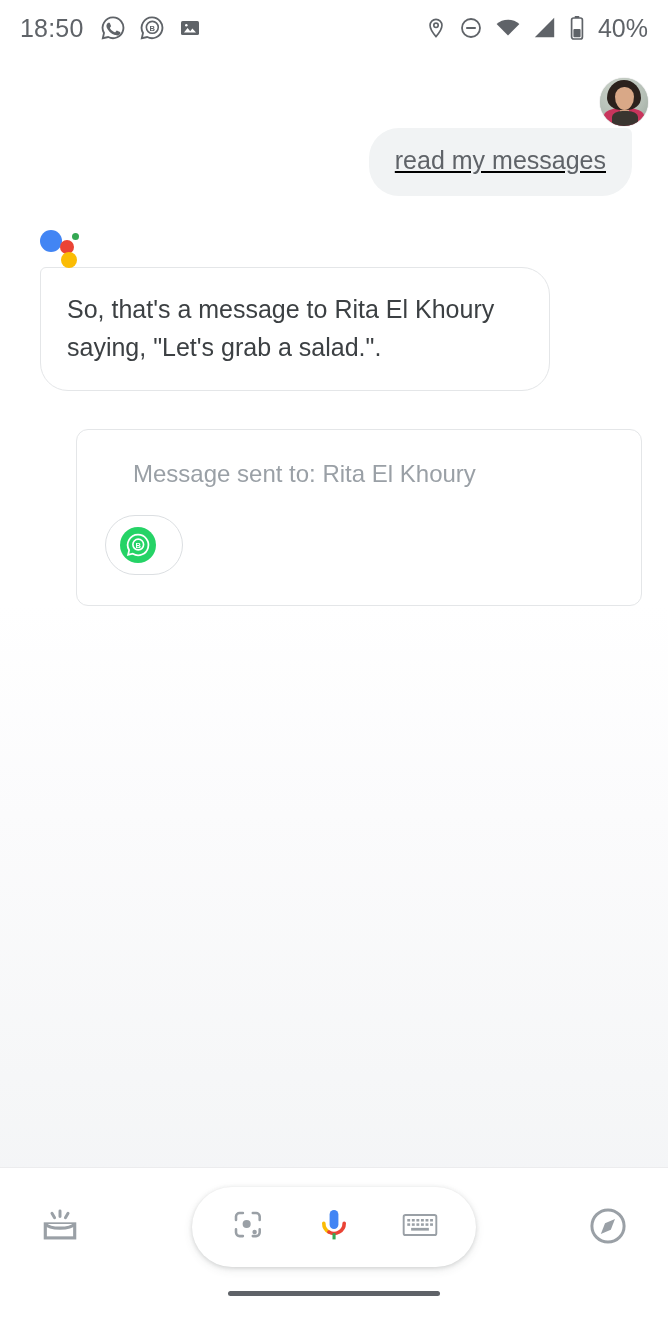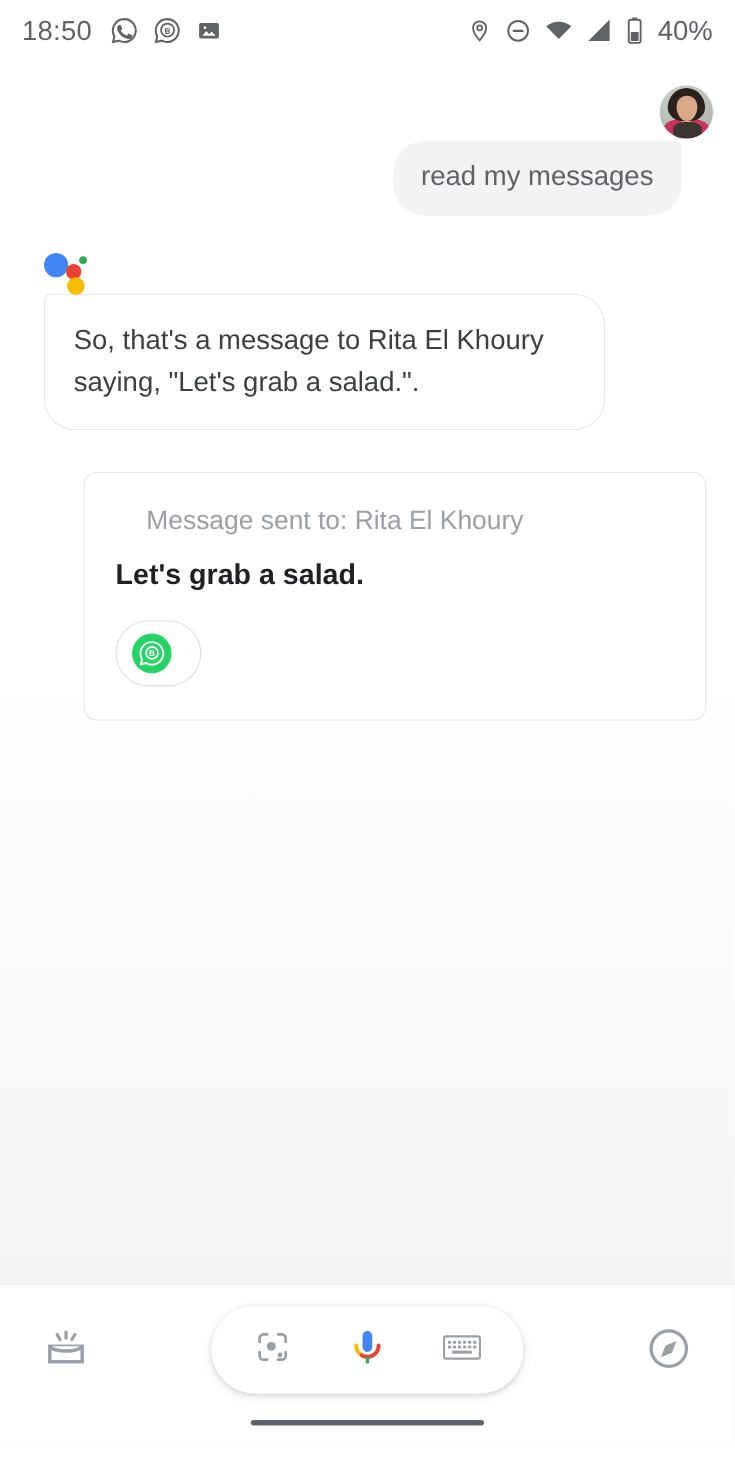--- a/index.html
+++ b/index.html
@@ -112,22 +112,23 @@
   .avatar .av-neck {
     position: absolute;
     left: 20px; top: 27px;
     width: 9px; height: 8px;
     background: #cf9f80;
   }
 
   .user-bubble-row {
     display: flex;
     justify-content: flex-end;
-    padding-right: 48px;
+    padding-right: 36px;
     margin-top: 2px;
+    text-decoration: underline;
   }
   .user-bubble {
     background: #f1f3f4;
     color: #5f6368;
     font-size: 25px;
     line-height: 1.35;
     padding: 16px 26px 18px 26px;
     border-radius: 30px 6px 30px 30px;
     max-width: 480px;
   }
@@ -345,21 +346,20 @@
       <div class="assistant-logo">
         <span class="dot dot-blue"></span>
         <span class="dot dot-red"></span>
         <span class="dot dot-yellow"></span>
         <span class="dot dot-green"></span>
       </div>
       <div class="assistant-bubble">So, that's a message to Rita El Khoury saying, "Let's grab a salad.".</div>
 
       <div class="result-card">
         <div class="card-subtitle">Message sent to: Rita El Khoury</div>
-        <div class="card-message">Let's grab a salad.</div>
         <div class="card-action">
           <span class="wab-icon">
             <svg width="28" height="28" viewBox="0 0 24 24">
               <path d="M12 3.2A8.8 8.8 0 0 0 4.4 16.5l-.9 3.9 4.05-.9A8.8 8.8 0 1 0 12 3.2z" fill="none" stroke="#ffffff" stroke-width="1.5"></path>
               <circle cx="12.2" cy="11.6" r="4.6" fill="none" stroke="#ffffff" stroke-width="1.4"></circle>
               <text x="12.2" y="14.2" font-family="Liberation Sans, sans-serif" font-size="6.4" font-weight="bold" fill="#ffffff" text-anchor="middle">B</text>
             </svg>
           </span>
         </div>
       </div>

